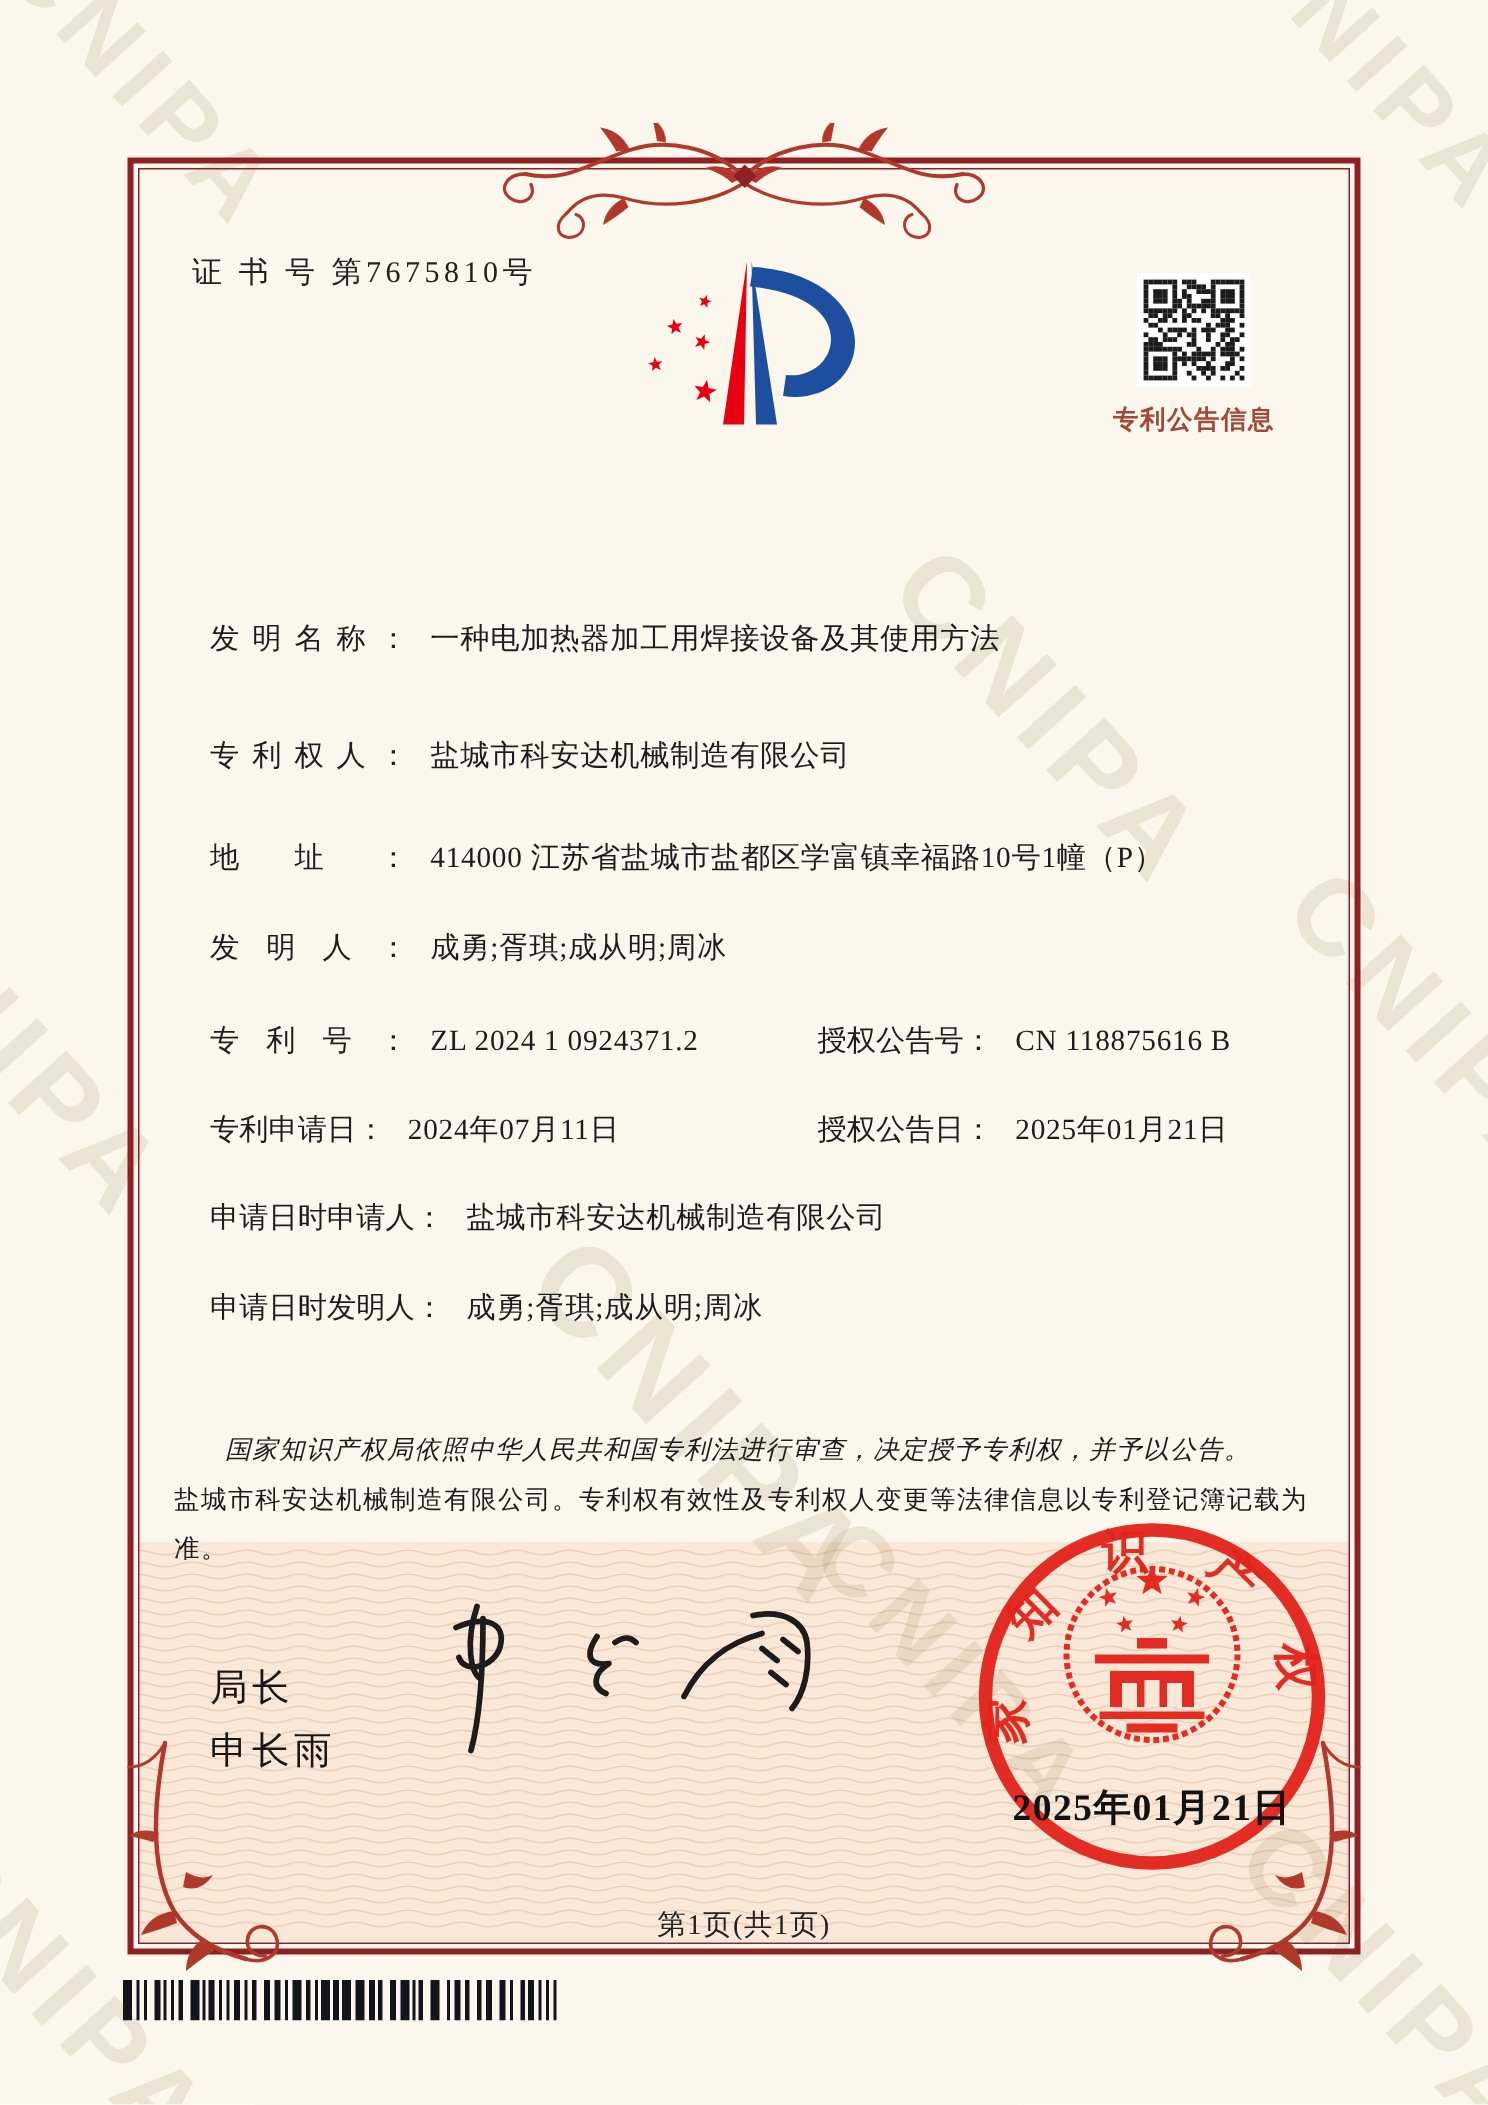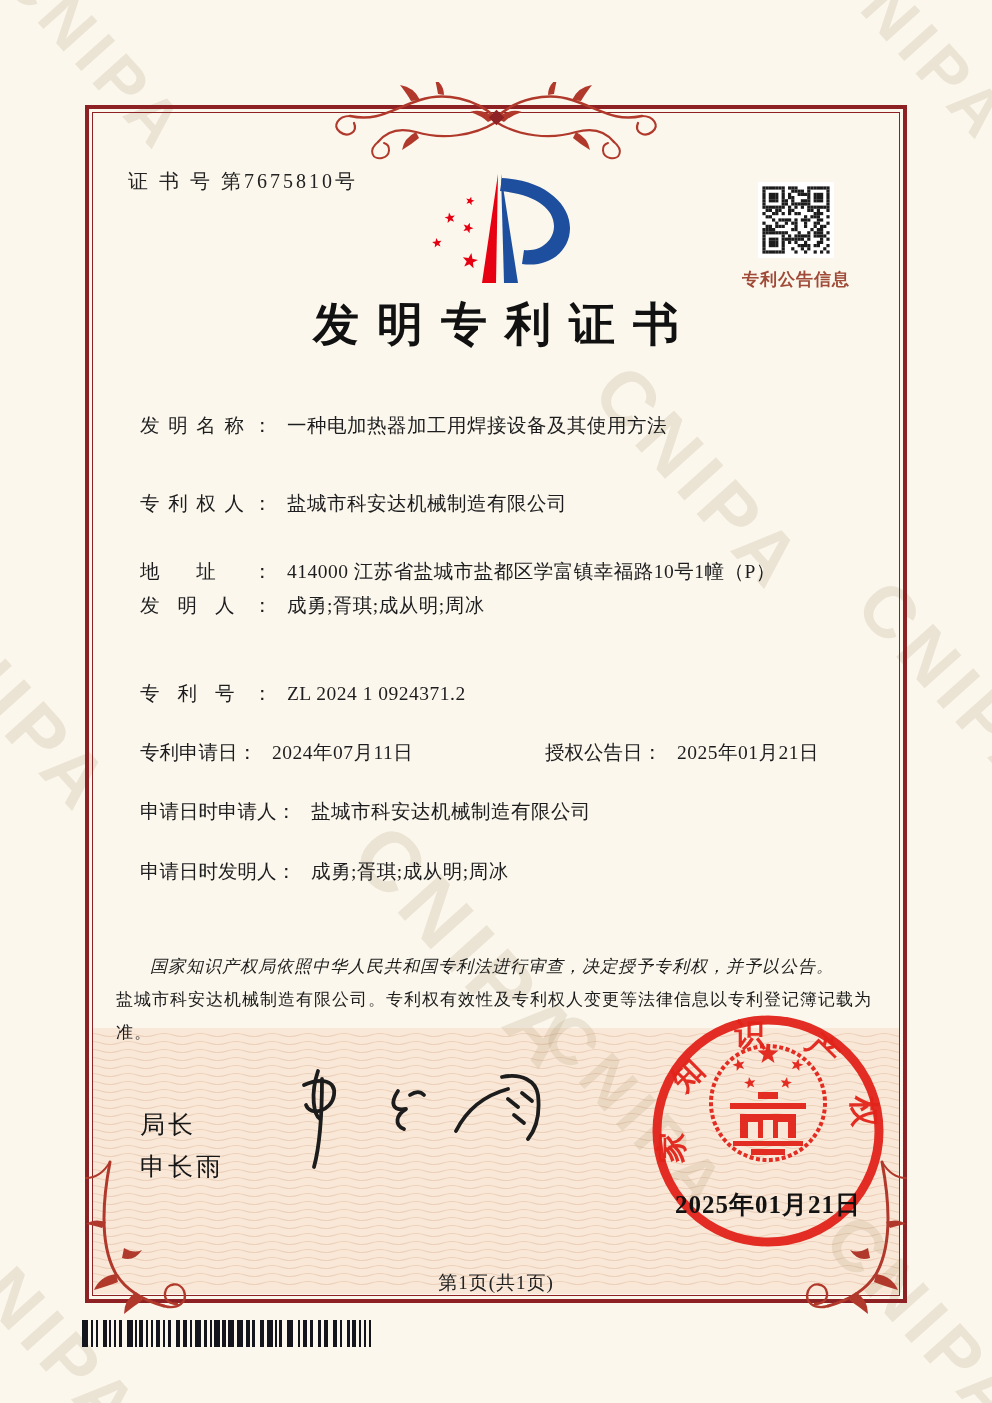--- a/index.html
+++ b/index.html
@@ -398,41 +398,44 @@
           <rect x="23.6" y="68.4" width="3.2" height="3.2" fill="#1c1c1c"></rect>
           <rect x="36.4" y="68.4" width="3.2" height="3.2" fill="#1c1c1c"></rect>
           <rect x="46" y="68.4" width="3.2" height="3.2" fill="#1c1c1c"></rect>
           <rect x="55.6" y="68.4" width="3.2" height="3.2" fill="#1c1c1c"></rect>
           <rect x="62" y="68.4" width="3.2" height="3.2" fill="#1c1c1c"></rect>
           <rect x="68.4" y="68.4" width="3.2" height="3.2" fill="#1c1c1c"></rect>
         </svg>
     </div>
     <div class="qr-label">专利公告信息</div>
 
-    <div class="title">发明专利证书</div>
 
     <div class="row" style="top:412px">
       <span class="jlabel">发明名称：</span>
       <span class="val">一种电加热器加工用焊接设备及其使用方法</span>
     </div>
     <div class="row" style="top:490px">
       <span class="jlabel">专利权人：</span>
       <span class="val">盐城市科安达机械制造有限公司</span>
     </div>
     <div class="row" style="top:558px">
       <span class="jlabel">地址：</span>
       <span class="val">414000 江苏省盐城市盐都区学富镇幸福路10号1幢（P）</span>
     </div>
-    <div class="row" style="top:592px">
+    <div class="row" style="top:618px">
       <span class="jlabel">发明人：</span>
       <span class="val">成勇;胥琪;成从明;周冰</span>
     </div>
     <div class="row" style="top:680px">
       <span class="jlabel">专利号：</span>
       <span class="val">ZL 2024 1 0924371.2</span>
+    </div>
+    <div class="row rcol" style="top:680px">
+      <span class="plabel">授权公告号：</span>
+      <span class="val">CN 118875616 B</span>
     </div>
     <div class="row" style="top:739px">
       <span class="plabel">专利申请日：</span>
       <span class="val">2024年07月11日</span>
     </div>
     <div class="row rcol" style="top:739px">
       <span class="plabel">授权公告日：</span>
       <span class="val">2025年01月21日</span>
     </div>
     <div class="row" style="top:798px">

